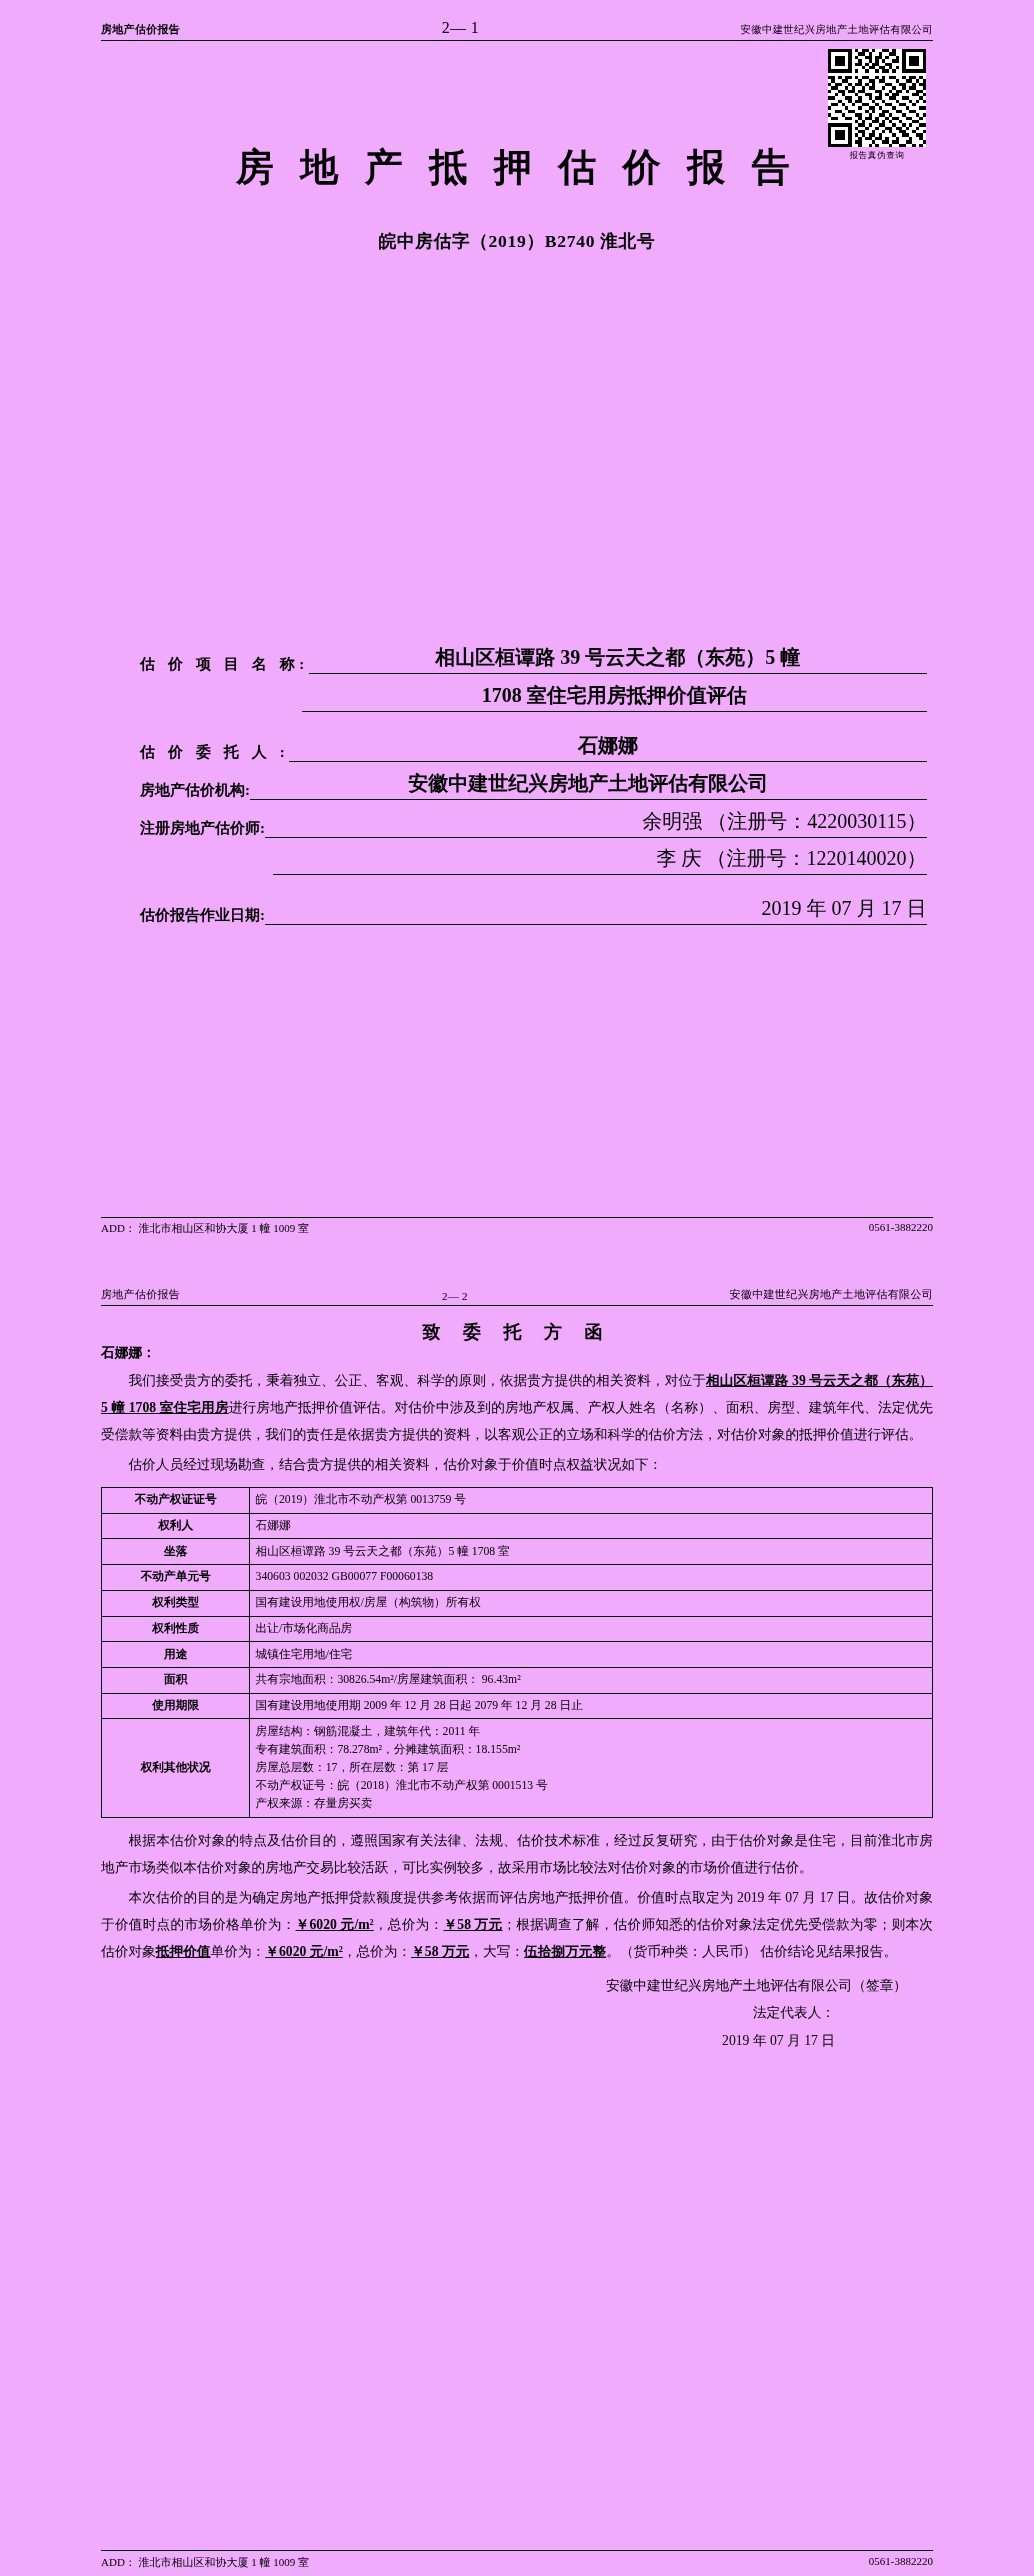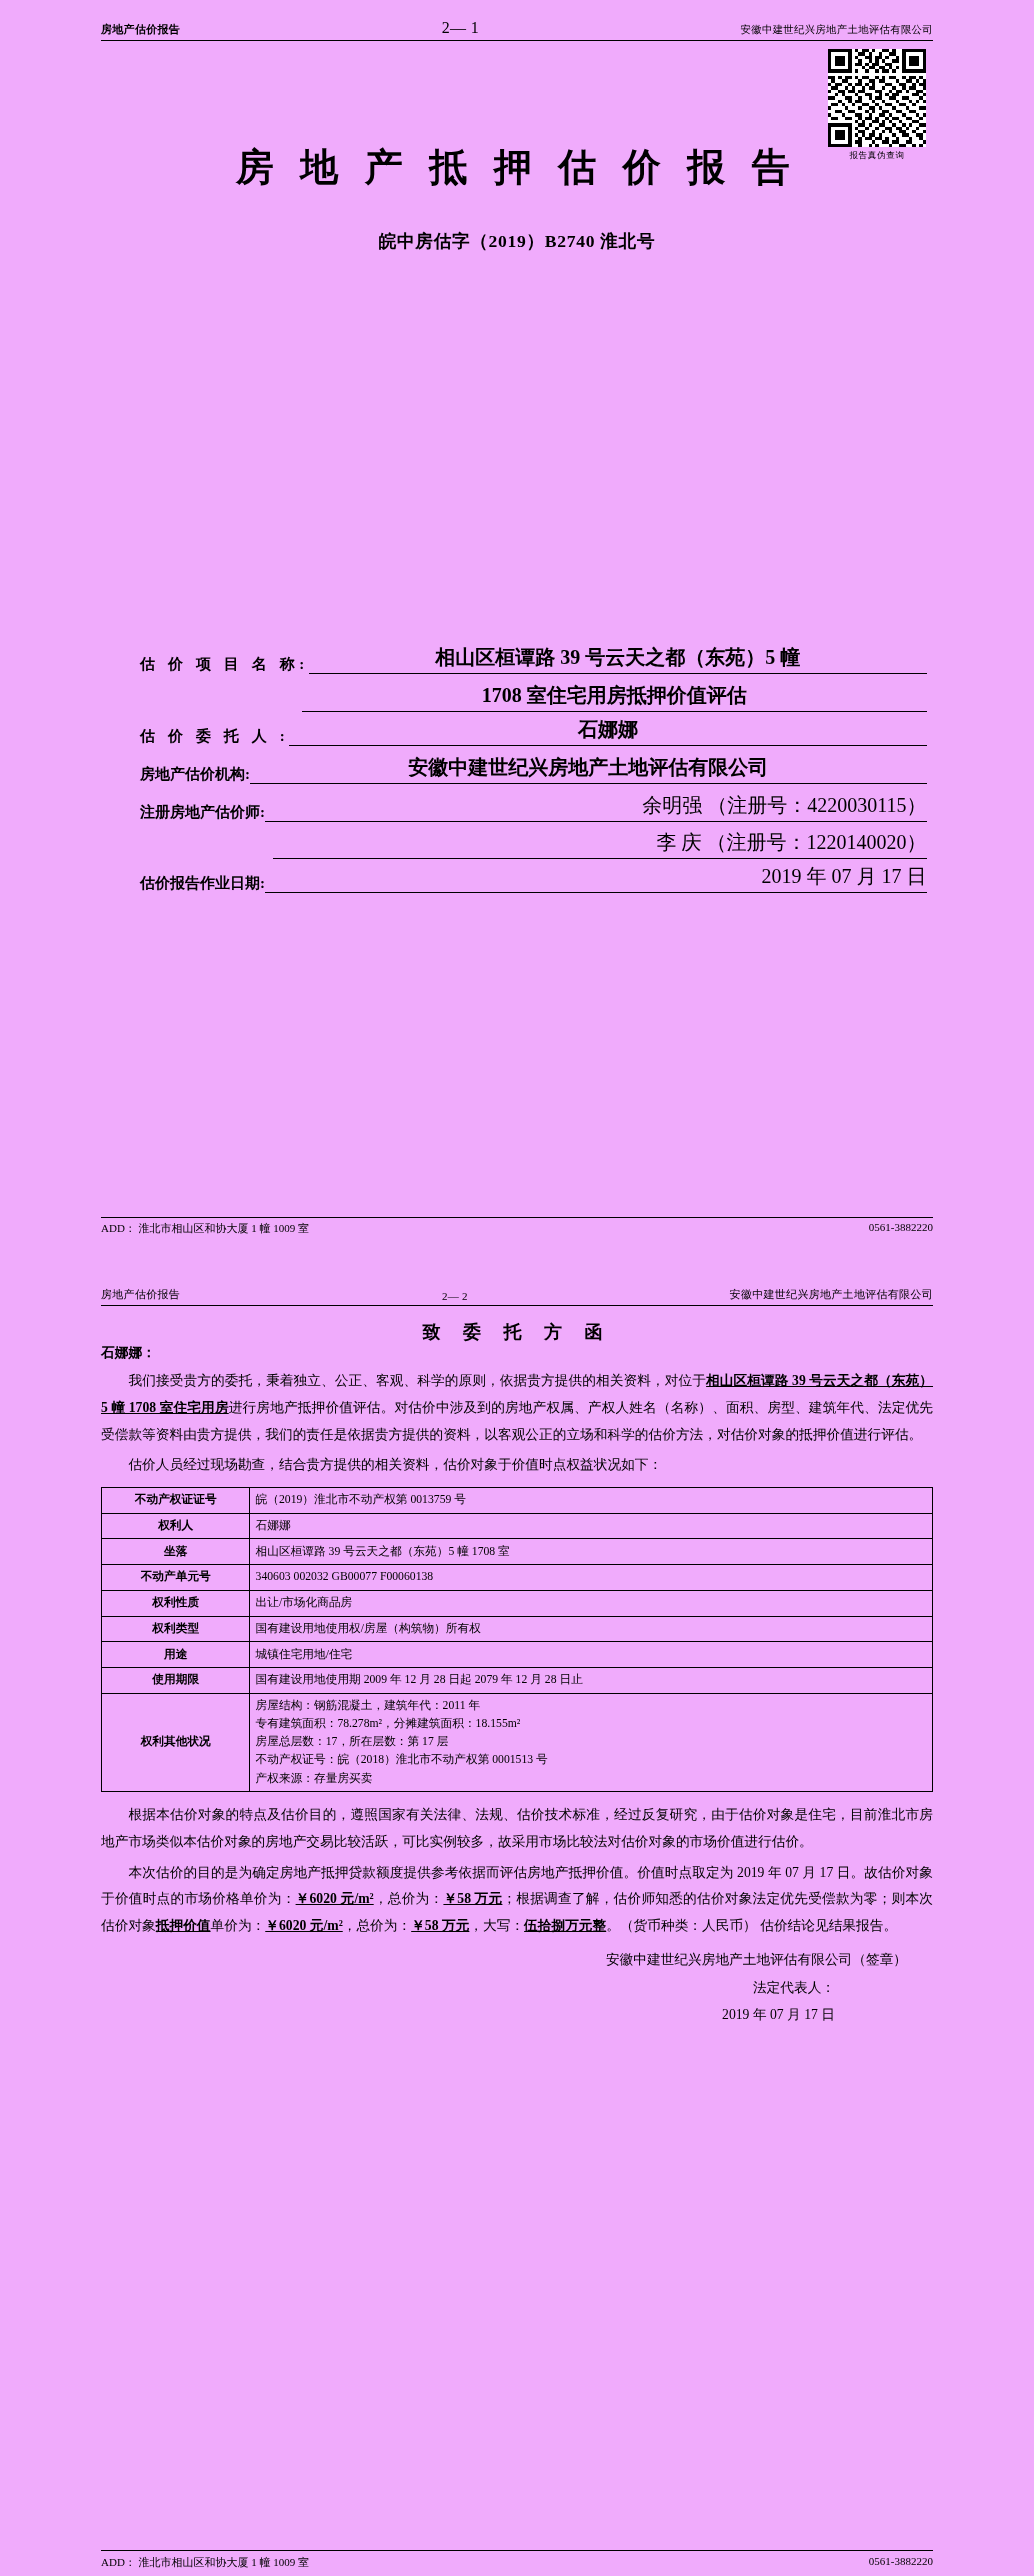--- a/index.html
+++ b/index.html
@@ -97,21 +97,21 @@
     flex: 1 1 auto;
     border-bottom: 1px solid #000;
     text-align: center;
     padding-bottom: 2px;
     font-weight: bold;
     font-size: 20px;
   }
   .field-value.normal { font-weight: normal; text-align: right; }
   .field-cont {
     display: flex;
-    margin-bottom: 4px;
+    margin-bottom: 20px;
     gap: 9px;
   }
   .field-cont .spacer { flex: 0 0 auto; }
   .footer1 {
     position: absolute;
     left: 101px;
     right: 101px;
     bottom: 51px;
     border-top: 1.3px solid #000;
     padding-top: 3.3px;
@@ -506,30 +506,34 @@
         </tr>
         <tr>
           <td class="k">坐落</td>
           <td>相山区桓谭路 39 号云天之都（东苑）5 幢 1708 室</td>
         </tr>
         <tr>
           <td class="k">不动产单元号</td>
           <td>340603  002032  GB00077  F00060138</td>
         </tr>
         <tr>
+          <td class="k">权利类型</td>
+          <td>国有建设用地使用权/房屋（构筑物）所有权</td>
+        </tr>
+        <tr>
           <td class="k">权利性质</td>
           <td>出让/市场化商品房</td>
         </tr>
         <tr>
-          <td class="k">权利类型</td>
-          <td>国有建设用地使用权/房屋（构筑物）所有权</td>
-        </tr>
-        <tr>
           <td class="k">用途</td>
           <td>城镇住宅用地/住宅</td>
+        </tr>
+        <tr>
+          <td class="k">面积</td>
+          <td>共有宗地面积：30826.54m²/房屋建筑面积： 96.43m²</td>
         </tr>
         <tr>
           <td class="k">使用期限</td>
           <td>国有建设用地使用期 2009 年 12 月 28 日起 2079 年 12 月 28 日止</td>
         </tr>
         <tr>
           <td class="k">权利其他状况</td>
           <td>
             <div>房屋结构：钢筋混凝土，建筑年代：2011 年</div>
             <div>专有建筑面积：78.278m²，分摊建筑面积：18.155m²</div>

